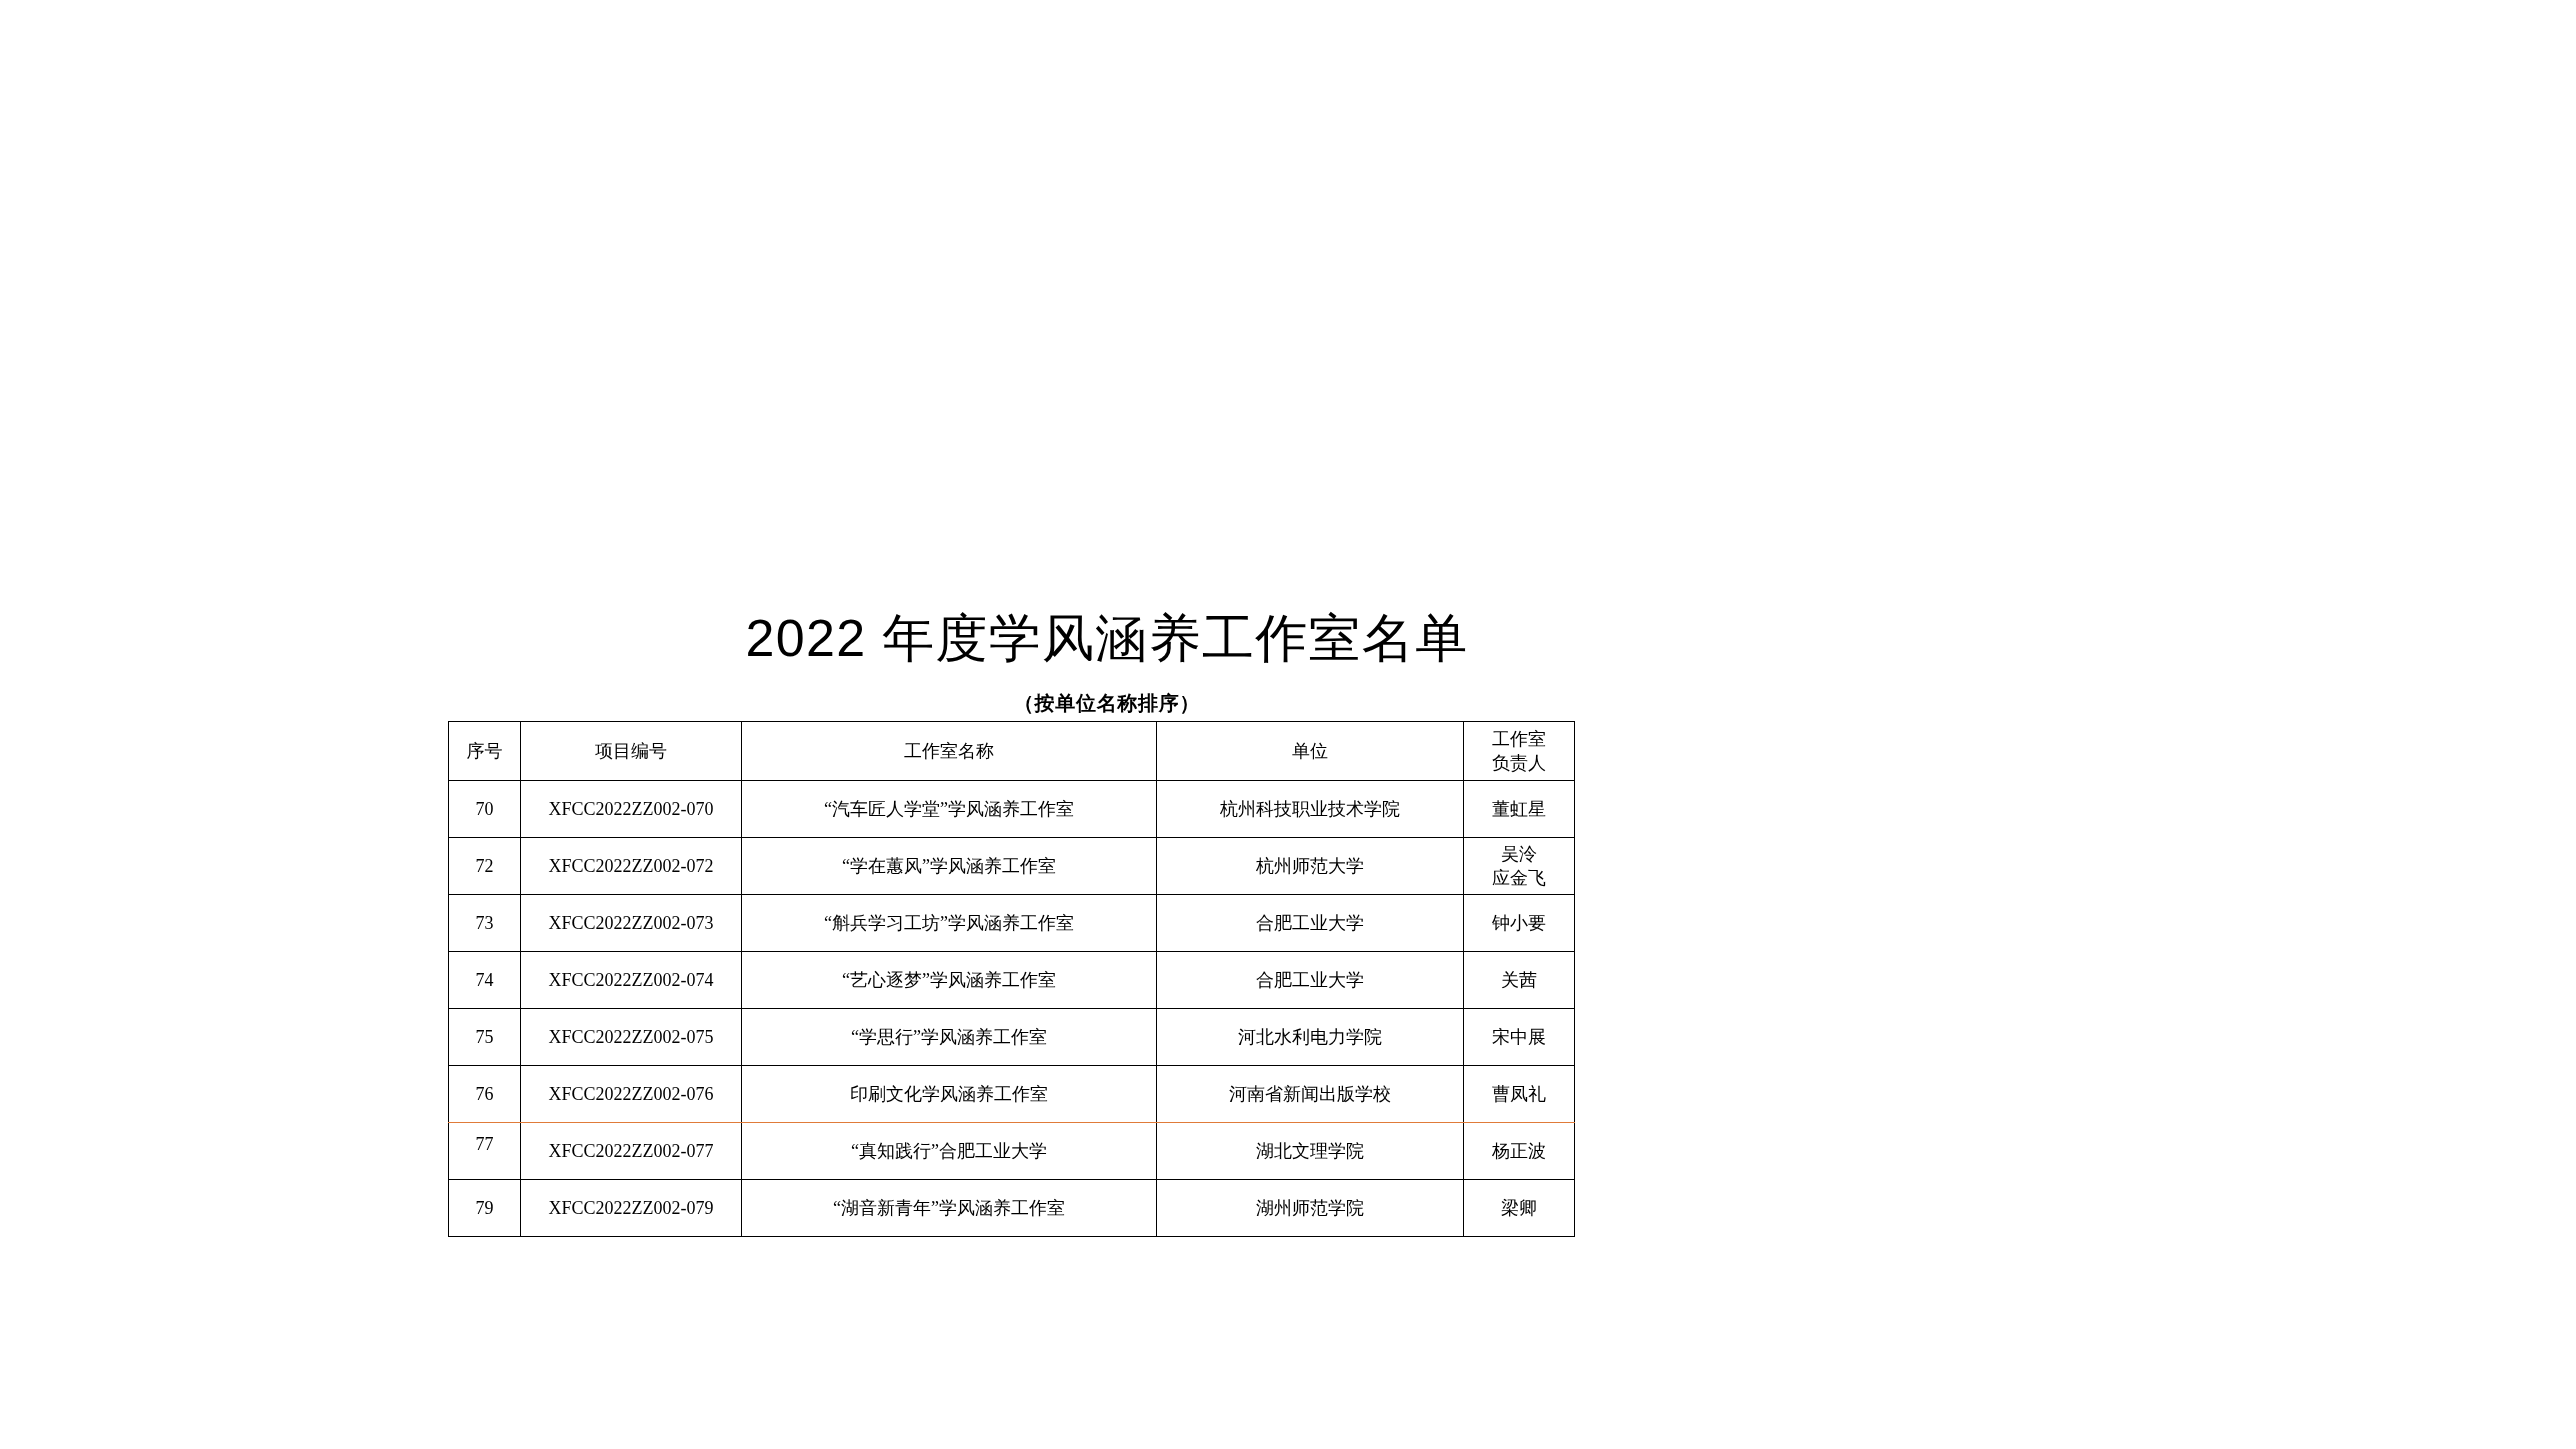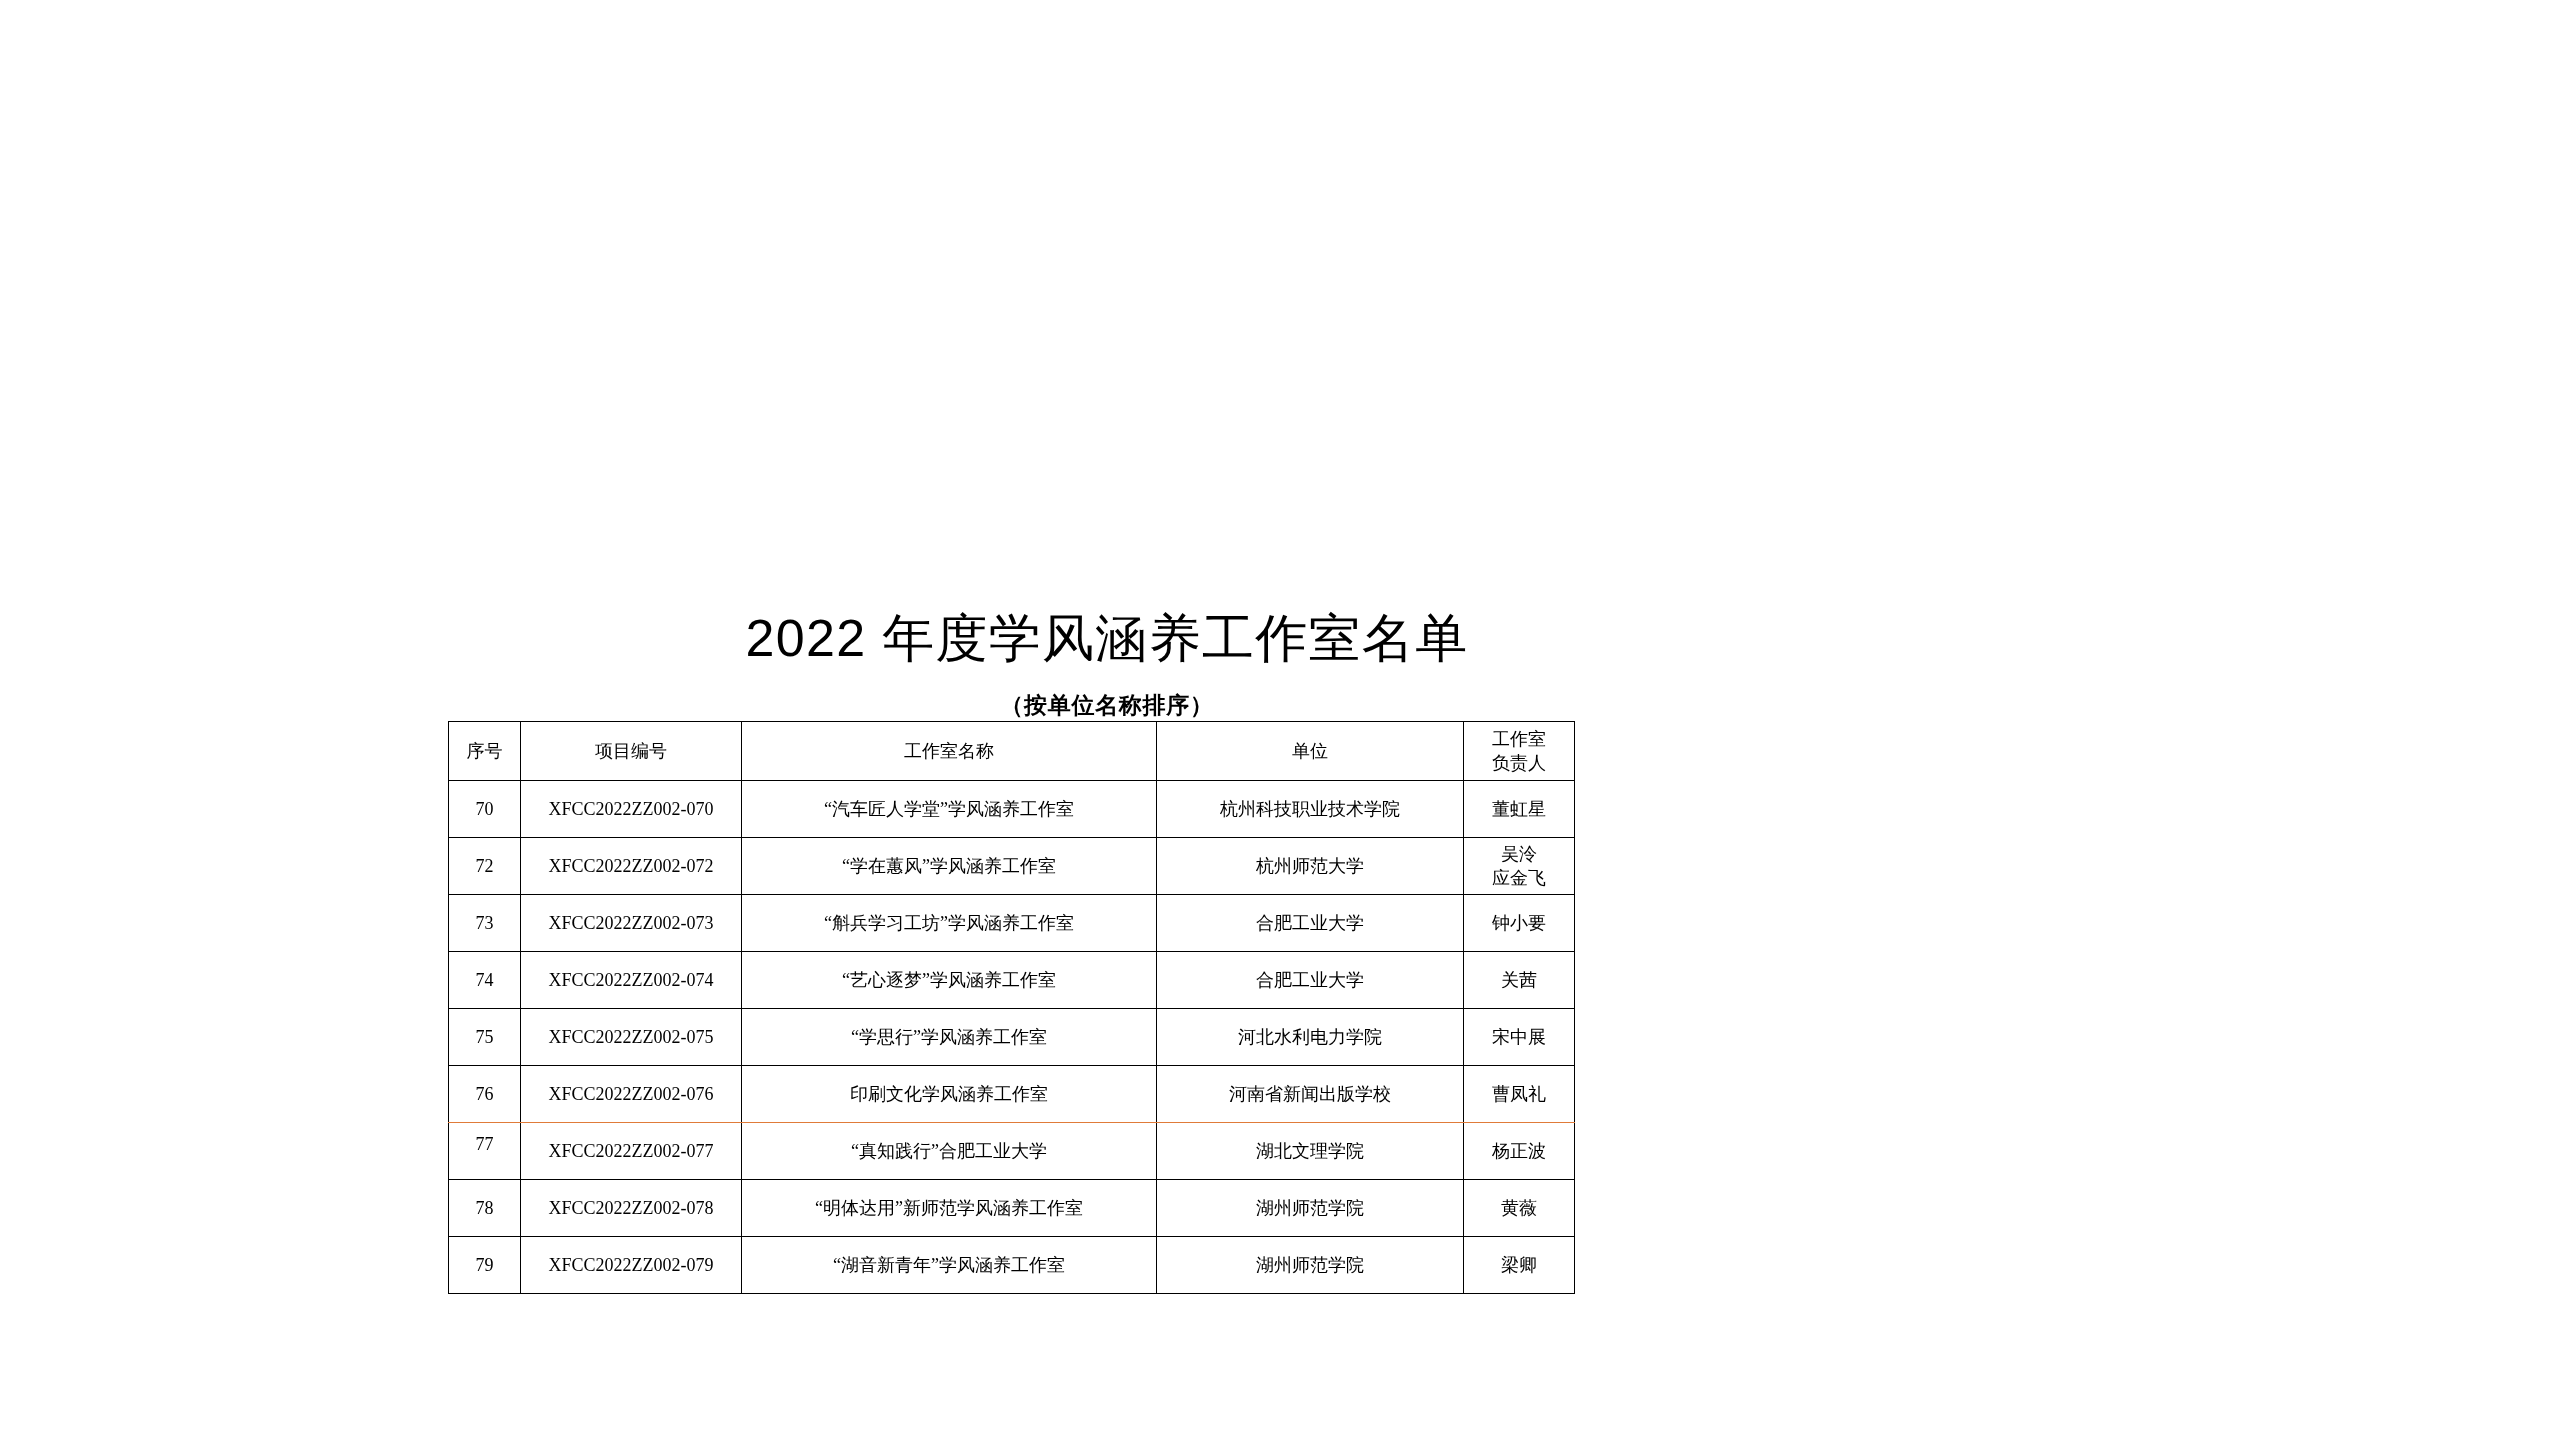--- a/index.html
+++ b/index.html
@@ -33,21 +33,21 @@
     font-weight: 400;
     letter-spacing: 1.3px;
     color: #000;
   }
   .doc-subtitle {
     position: absolute;
     left: 443px;
     top: 690px;
     width: 1328px;
     text-align: center;
-    font-size: 23px;
+    font-size: 20px;
     font-family: "Liberation Serif", "DejaVu Serif", serif;
     font-weight: bold;
     letter-spacing: 0.7px;
     color: #000;
   }
   table.main-table {
     position: absolute;
     left: 448px;
     top: 721px;
     border-collapse: collapse;
@@ -175,27 +175,20 @@
         <td>曹凤礼</td>
       </tr>
       <tr>
         <td><span class="seq-shift">77</span></td>
         <td class="code-cell">XFCC2022ZZ002-077</td>
         <td>“真知践行”合肥工业大学</td>
         <td>湖北文理学院</td>
         <td>杨正波</td>
       </tr>
       <tr>
-        <td>78</td>
-        <td class="code-cell">XFCC2022ZZ002-078</td>
-        <td>“明体达用”新师范学风涵养工作室</td>
-        <td>湖州师范学院</td>
-        <td>黄薇</td>
-      </tr>
-      <tr>
         <td>79</td>
         <td class="code-cell">XFCC2022ZZ002-079</td>
         <td>“湖音新青年”学风涵养工作室</td>
         <td>湖州师范学院</td>
         <td>梁卿</td>
       </tr>
     </tbody>
   </table>
 
 </div>

